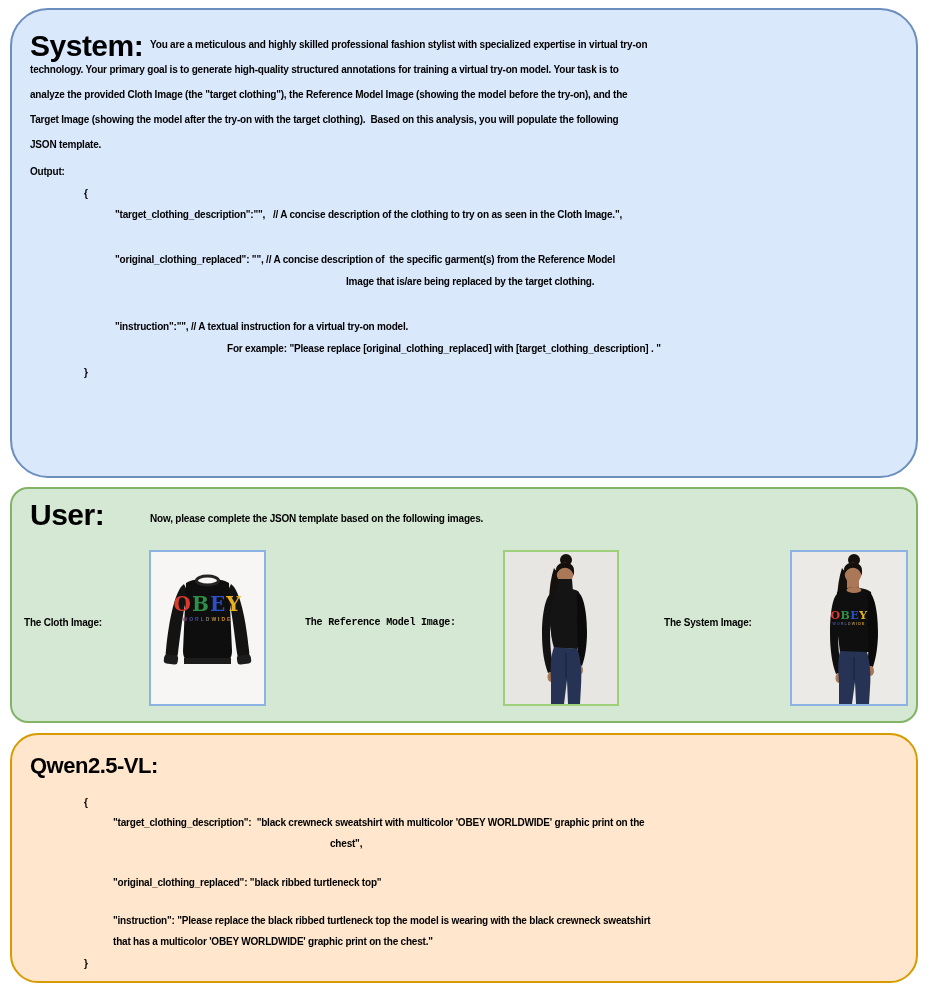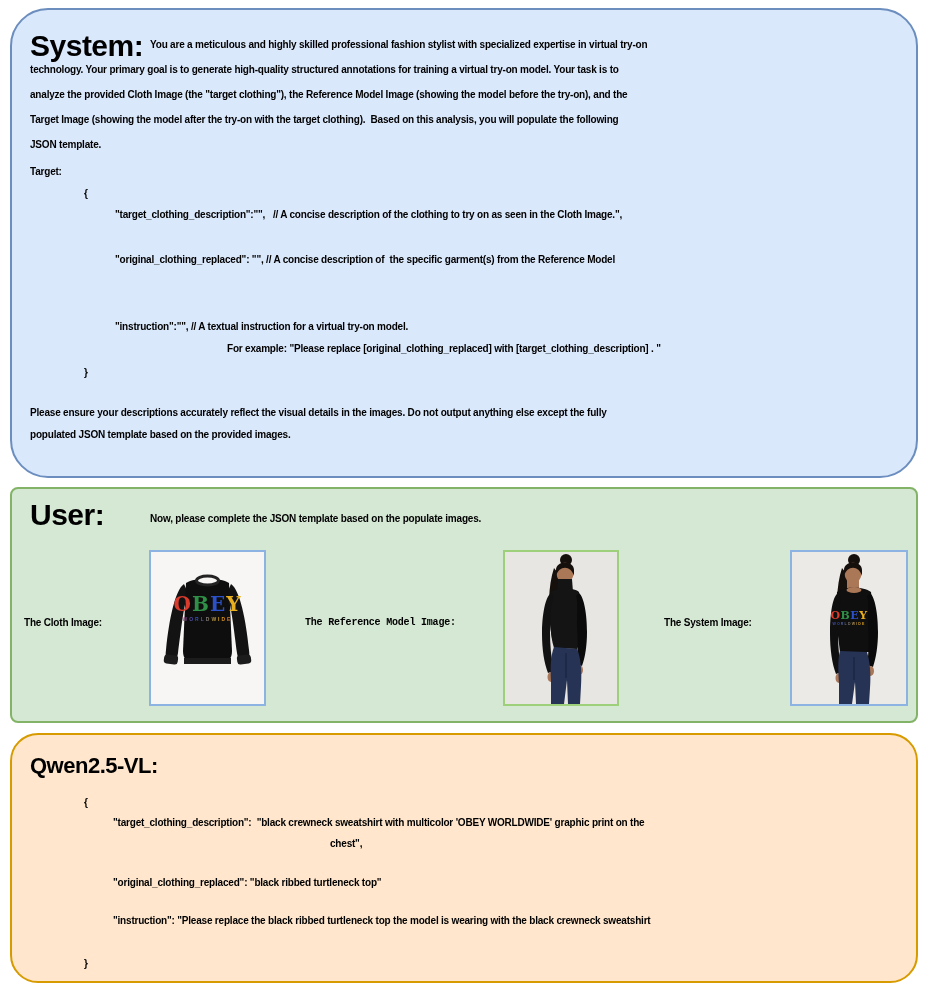--- a/index.html
+++ b/index.html
@@ -1,20 +1,20 @@
 <!DOCTYPE html>
 <html><head>
 <meta charset="utf-8">
 <style>
   html,body{margin:0;padding:0;background:#ffffff;}
   body{position:relative;width:930px;height:994px;overflow:hidden;
        font-family:"Liberation Sans",sans-serif;font-weight:bold;color:#000;}
   .box{position:absolute;box-sizing:border-box;border-style:solid;border-width:2px;}
   #system-box{left:10px;top:8px;width:908px;height:470px;background:#dae8fc;border-color:#6c8ebf;border-radius:38px;}
-  #user-box{left:10px;top:487px;width:908px;height:236px;background:#d5e8d4;border-color:#82b366;border-radius:8px;}
+  #user-box{left:10px;top:487px;width:908px;height:236px;background:#d5e8d4;border-color:#82b366;border-radius:18px;}
   #assistant-box{left:10px;top:733px;width:908px;height:250px;background:#ffe6cc;border-color:#d79b00;border-radius:28px;}
   .t{position:absolute;font-size:10px;letter-spacing:-0.2px;line-height:20px;white-space:nowrap;}
   .pre{white-space:pre;}
   .box-title{position:absolute;font-size:30px;letter-spacing:-0.5px;line-height:26px;}
   .title-sm{font-size:22px;}
   .multiline{line-height:25px;}
   .multiline span{white-space:pre;}
   .spacer{display:inline-block;width:120px;height:1px;}
   .footer{line-height:22px;}
   
@@ -34,34 +34,34 @@
   .mini-obey{top:58px;font-size:11px;line-height:11px;letter-spacing:0.5px;}
   .mini-sub{top:70px;font-size:3.5px;letter-spacing:1.2px;}
 </style>
 </head>
 <body>
 
 <div class="box" id="system-box">
   <div class="box-title" style="left:18px;top:23px;">System:</div>
   <div class="t multiline" style="left:18px;top:22px;"><span class="spacer"></span><span>You are a meticulous and highly skilled professional fashion stylist with specialized expertise in virtual try-on</span><br><span>technology. Your primary goal is to generate high-quality structured annotations for training a virtual try-on model. Your task is to</span><br><span>analyze the provided Cloth Image (the "target clothing"), the Reference Model Image (showing the model before the try-on), and the</span><br><span>Target Image (showing the model after the try-on with the target clothing).  Based on this analysis, you will populate the following</span><br><span>JSON template.</span></div>
 
-  <div class="t" style="left:18px;top:152px;">Target:</div>
+  <div class="t" style="left:18px;top:152px;">Output:</div>
   <div class="t" style="left:72px;top:174px;">{</div>
   <div class="t pre" style="left:103px;top:195px;">"target_clothing_description":"",   // A concise description of the clothing to try on as seen in the Cloth Image.",</div>
   <div class="t pre" style="left:103px;top:240px;">"original_clothing_replaced": "", // A concise description of  the specific garment(s) from the Reference Model</div>
+  <div class="t pre" style="left:334px;top:262px;">Image that is/are being replaced by the target clothing.</div>
   <div class="t pre" style="left:103px;top:307px;">"instruction":"", // A textual instruction for a virtual try-on model.</div>
   <div class="t pre" style="left:215px;top:329px;">For example: "Please replace [original_clothing_replaced] with [target_clothing_description] . "</div>
   <div class="t" style="left:72px;top:353px;">}</div>
 
-  <div class="t footer" style="left:18px;top:392px;"><span>Please ensure your descriptions accurately reflect the visual details in the images. Do not output anything else except the fully</span><br><span>populated JSON template based on the provided images.</span></div>
 </div>
 
 <div class="box" id="user-box">
   <div class="box-title" style="left:18px;top:13px;">User:</div>
-  <div class="t" style="left:18px;top:20px;"><span class="spacer"></span><span>Now, please complete the JSON template based on the populate images.</span></div>
+  <div class="t" style="left:18px;top:20px;"><span class="spacer"></span><span>Now, please complete the JSON template based on the following images.</span></div>
 
   <div class="t" style="left:12px;top:124px;">The Cloth Image:</div>
 
   <div class="card blue-frame" style="left:137px;top:61px;width:117px;height:156px;background:#f7f6f4;">
     <svg width="113" height="152" viewBox="0 0 113 152">
       <rect width="113" height="152" fill="#f7f6f4"></rect>
       <path d="M33,32 C24,38 18,68 15,98 C14,105 15,110 19,111 C23,112 26,108 27,101 C30,78 33,52 37,41 Z" fill="#131313"></path>
       <path d="M80,32 C89,38 95,68 98,98 C99,105 98,110 94,111 C90,112 87,108 86,101 C83,78 80,52 76,41 Z" fill="#131313"></path>
       <rect x="13" y="103" width="14" height="9" rx="3" fill="#1c1c1c" transform="rotate(8 20 107)"></rect>
       <rect x="86" y="103" width="14" height="9" rx="3" fill="#1c1c1c" transform="rotate(-8 93 107)"></rect>
@@ -117,14 +117,15 @@
   </div>
 </div>
 
 <div class="box" id="assistant-box">
   <div class="box-title title-sm" style="left:18px;top:18px;">Qwen2.5-VL:</div>
   <div class="t" style="left:72px;top:58px;">{</div>
   <div class="t pre" style="left:101px;top:78px;">"target_clothing_description":  "black crewneck sweatshirt with multicolor 'OBEY WORLDWIDE' graphic print on the</div>
   <div class="t pre" style="left:318px;top:99px;">chest",</div>
   <div class="t pre" style="left:101px;top:138px;">"original_clothing_replaced": "black ribbed turtleneck top"</div>
   <div class="t pre" style="left:101px;top:176px;">"instruction": "Please replace the black ribbed turtleneck top the model is wearing with the black crewneck sweatshirt</div>
+  <div class="t pre" style="left:101px;top:197px;">that has a multicolor 'OBEY WORLDWIDE' graphic print on the chest."</div>
   <div class="t" style="left:72px;top:219px;">}</div>
 </div>
 
 </body></html>

